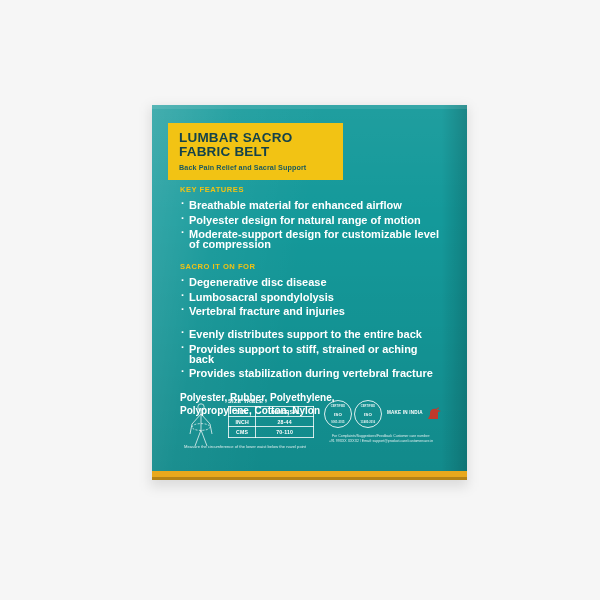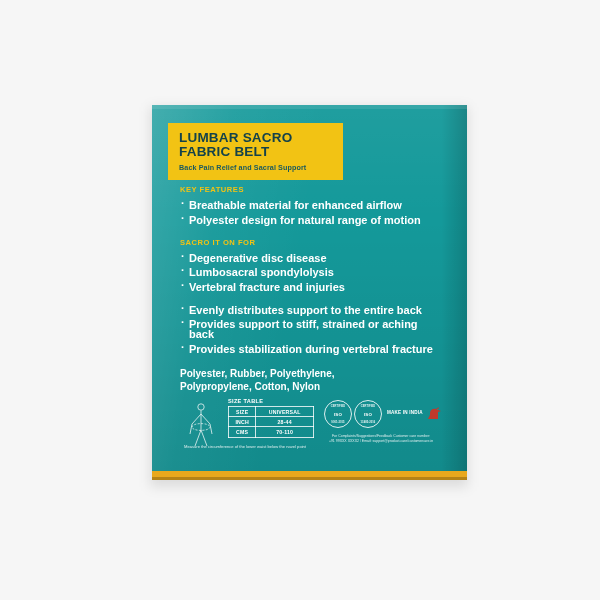--- a/index.html
+++ b/index.html
@@ -267,20 +267,21 @@
       <div class="title-sub">Back Pain Relief and Sacral Support</div>
     </div>
 
     <div class="content">
 
       <div class="sec">
         <div class="sec-head">KEY FEATURES</div>
         <ul class="bullets">
           <li>Breathable material for enhanced airflow</li>
           <li>Polyester design for natural range of motion</li>
+          <li>Moderate-support design for customizable level of compression</li>
         </ul>
       </div>
 
       <div class="sec">
         <div class="sec-head">SACRO IT ON FOR</div>
         <ul class="bullets">
           <li>Degenerative disc disease</li>
           <li>Lumbosacral spondylolysis</li>
           <li>Vertebral fracture and injuries</li>
         </ul>

